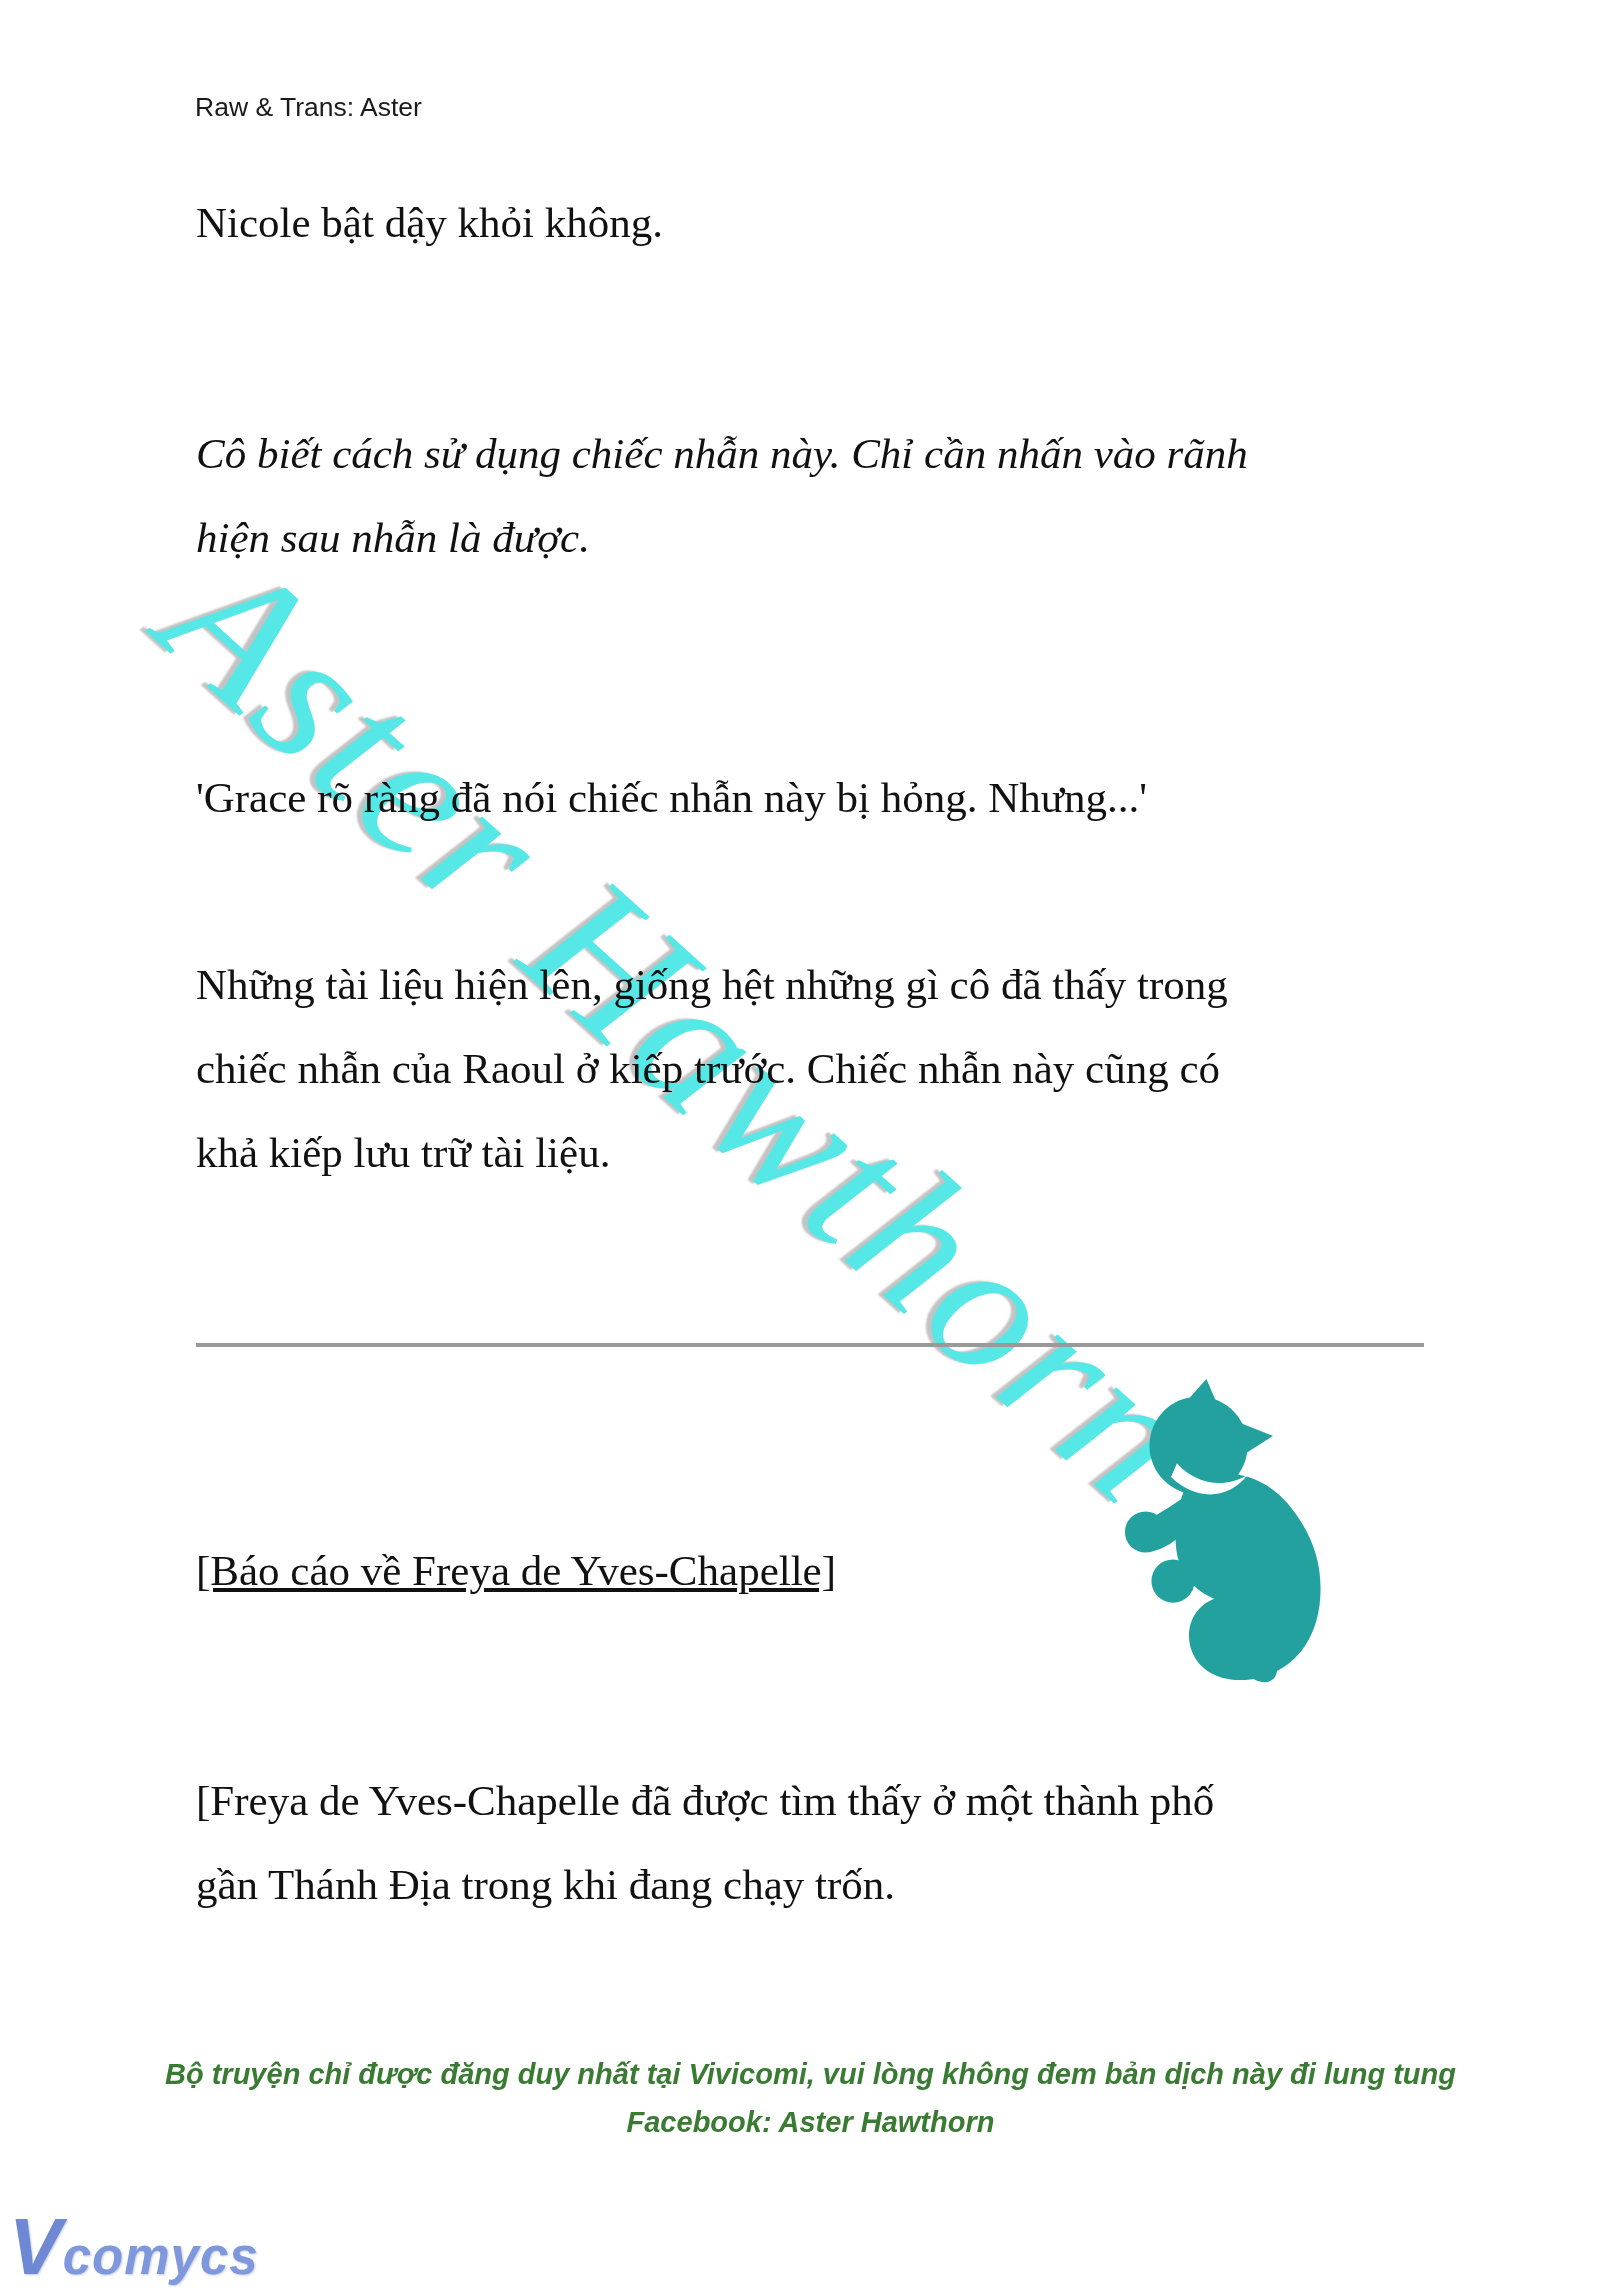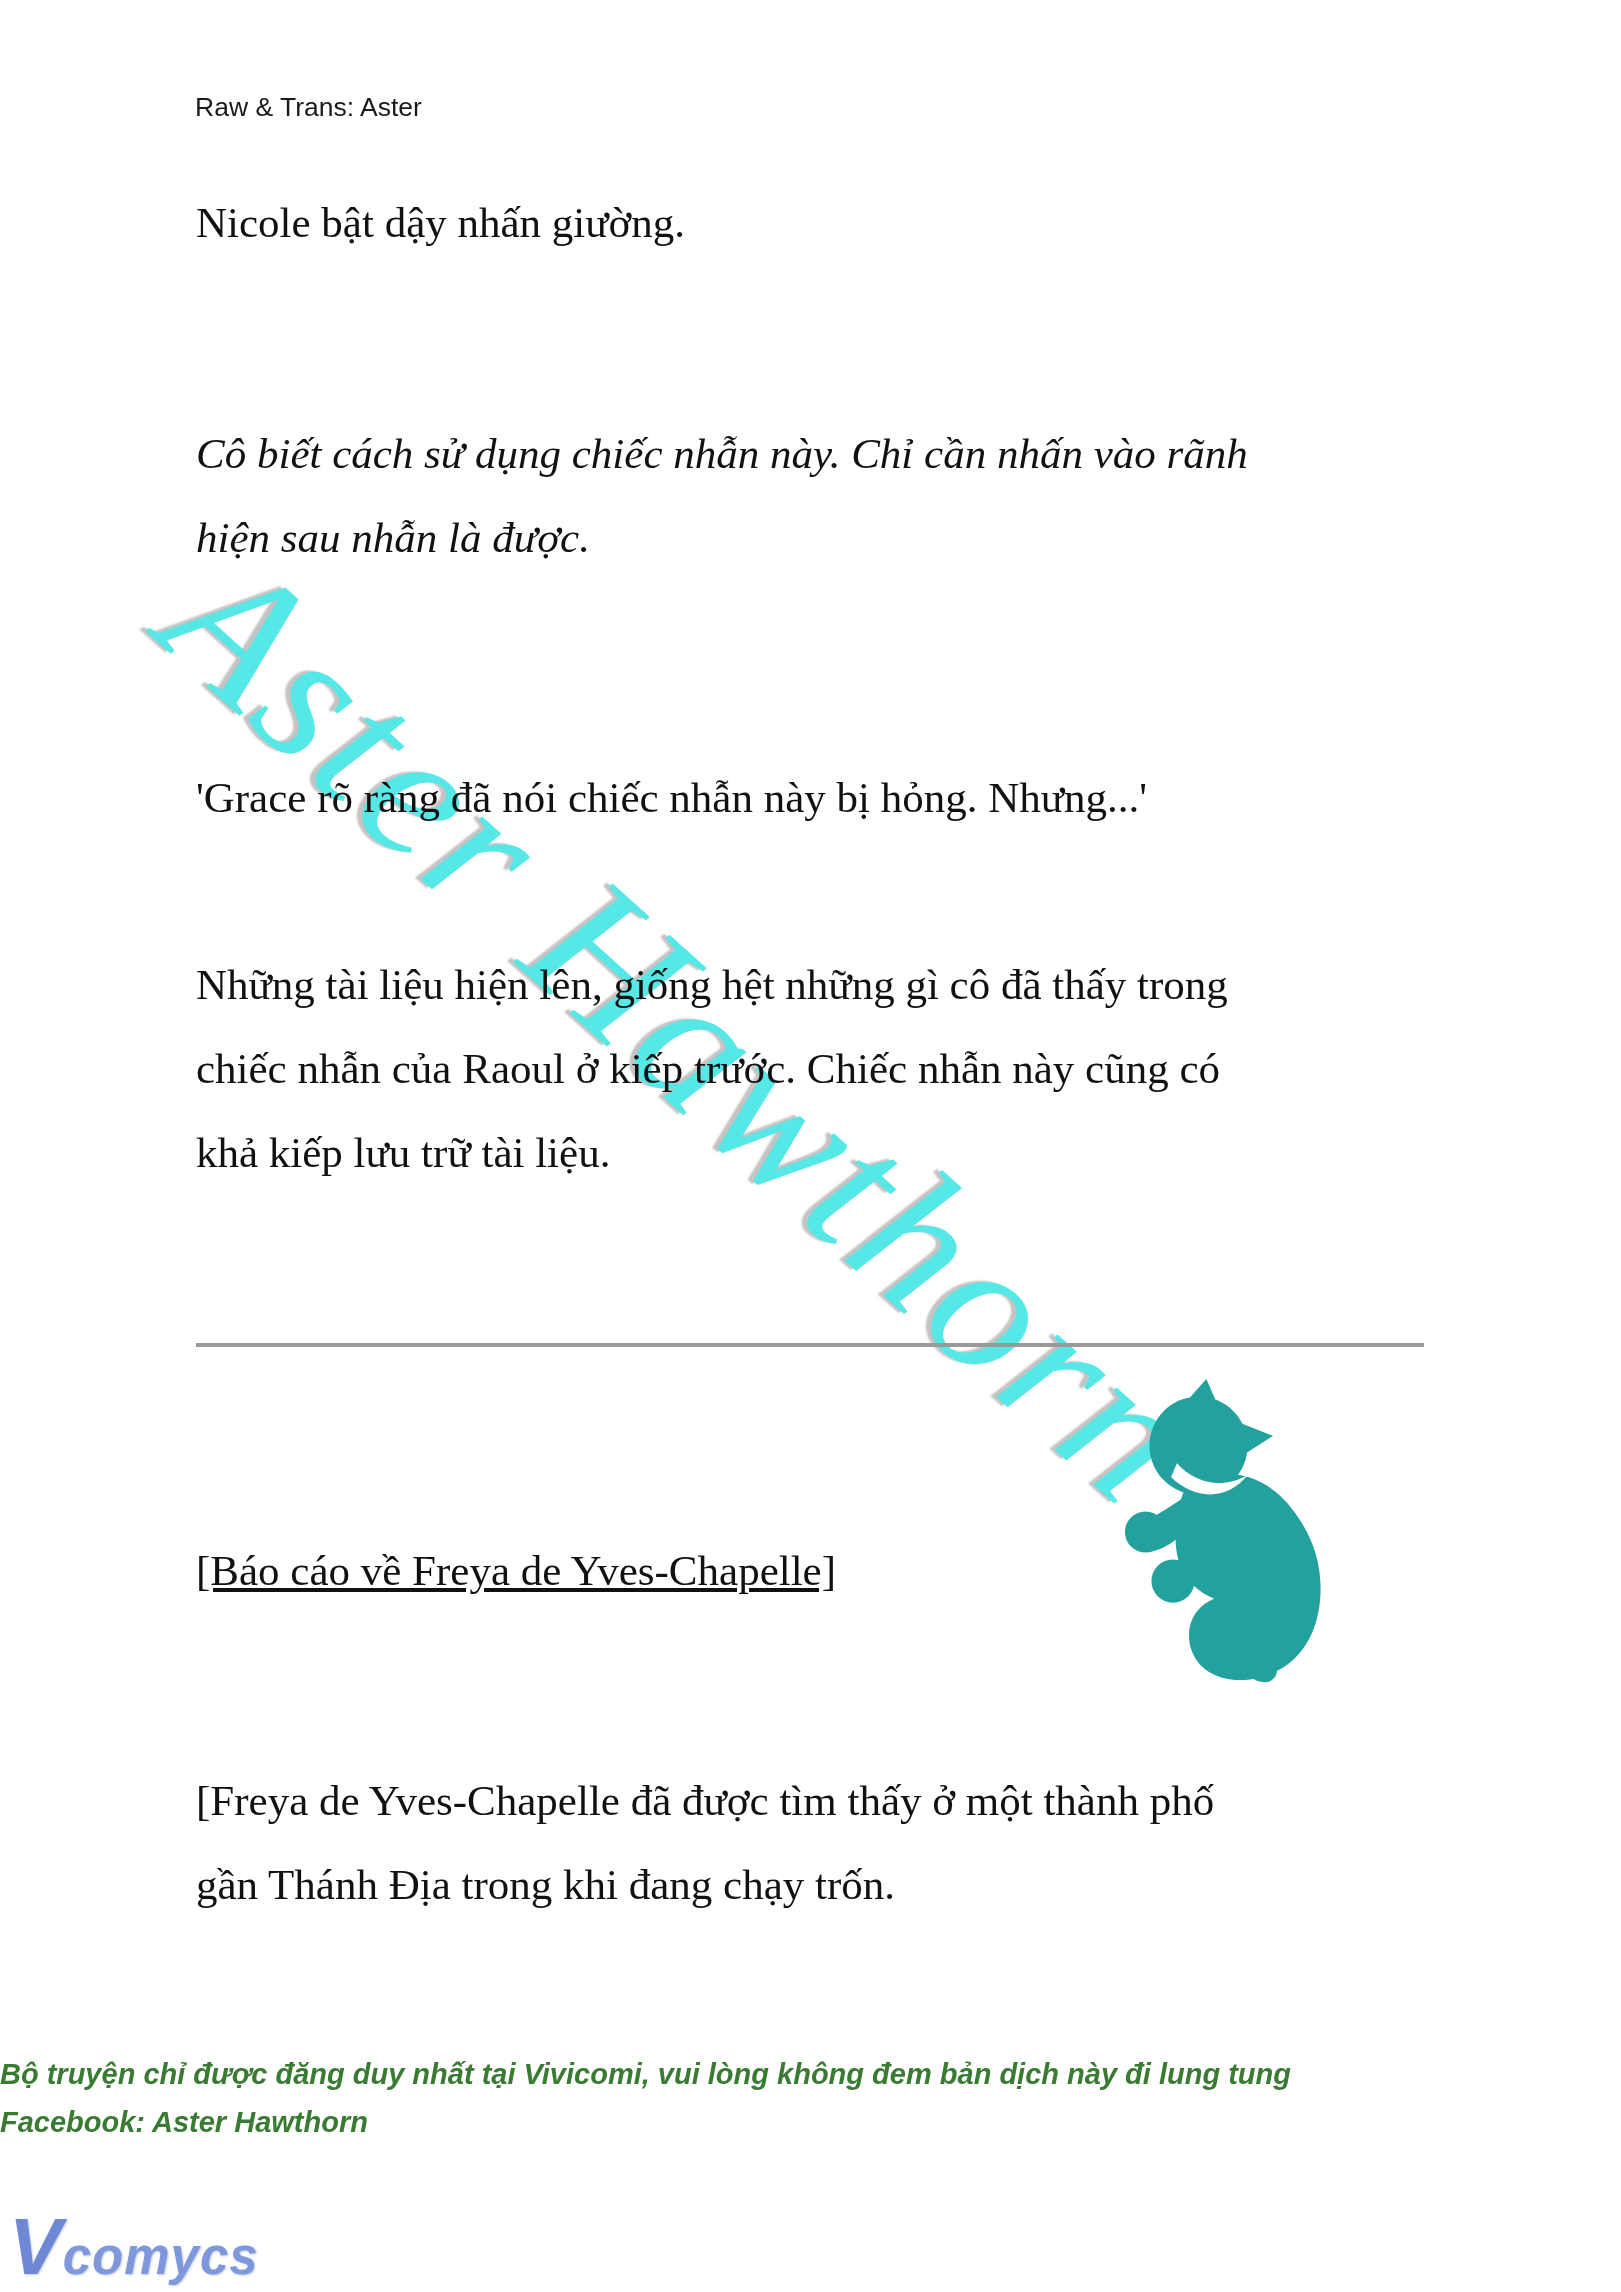--- a/index.html
+++ b/index.html
@@ -60,21 +60,21 @@
   .cat{
     position:absolute;
     left:1122px;top:1375px;
     width:206px;height:314px;
     z-index:2;
   }
   .footer{
     position:absolute;
     left:0;top:2050px;
     width:1621px;
-    text-align:left;
+    text-align:center;
     font-family:"Liberation Sans","DejaVu Sans",sans-serif;
     font-style:italic;
     font-weight:bold;
     font-size:29px;
     line-height:48px;
     color:#3a7b33;
     z-index:2;
   }
   .logo{
     position:absolute;
@@ -97,21 +97,21 @@
 </head>
 <body>
 
 <div class="page">
 
   <div class="watermark" style="color: rgb(85, 232, 230);">Aster Hawthorn</div>
 
   <div class="credit">Raw &amp; Trans: Aster</div>
 
   <div class="para p1">
-    <div>Nicole bật dậy nhấn giường.</div>
+    <div>Nicole bật dậy khỏi không.</div>
   </div>
 
   <div class="para p2">
     <div>Cô biết cách sử dụng chiếc nhẫn này. Chỉ cần nhấn vào rãnh</div>
     <div>hiện sau nhẫn là được.</div>
   </div>
 
   <div class="para p3">
     <div>'Grace rõ ràng đã nói chiếc nhẫn này bị hỏng. Nhưng...'</div>
   </div>

